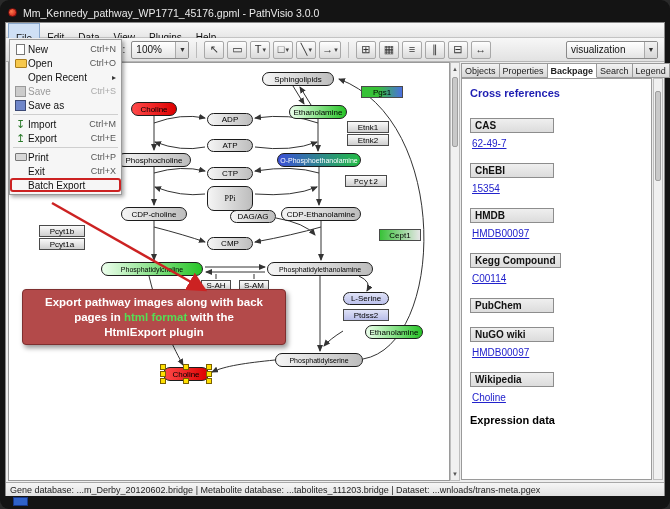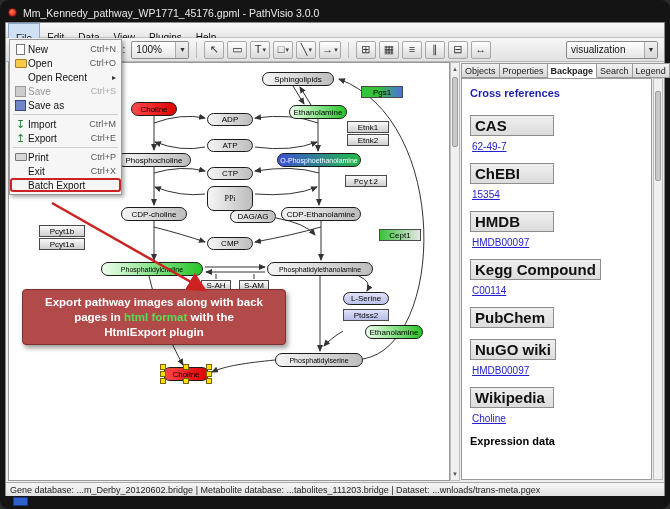--- a/index.html
+++ b/index.html
@@ -47,21 +47,21 @@
 
   
   .sidepanel { position:absolute; left:454px; top:39px; width:204px; height:419px; background:#ececec; }
   .tabs { position:absolute; left:1px; top:1px; right:1px; height:15px; display:flex; }
   .tab { font-size:9px; color:#222; padding:2px 3px; border:1px solid #9a9a9a; border-left-width:0; background:linear-gradient(#f2f2f2,#d8d8d8); white-space:nowrap; }
   .tab:first-child { border-left-width:1px; }
   .tab.active { background:#ffffff; border-bottom-color:#ffffff; font-weight:bold; }
   .sidecontent { position:absolute; left:1px; top:16px; right:12px; bottom:1px; background:#ffffff; border:1px solid #9a9a9a; padding:4px 6px 4px 8px; overflow:hidden; }
   .xrefhead { color:#1d1db2; font-weight:bold; font-size:11px; margin:4px 0 16px 0; }
   .refsec { margin-bottom:11px; }
-  .refname { display:inline-block; min-width:84px; background:linear-gradient(#efefef,#dcdcdc); border:1px solid #8d8d8d; font-weight:bold; font-size:15px; padding:1px 4px; color:#111; }
+  .refname { display:inline-block; min-width:84px; background:linear-gradient(#efefef,#dcdcdc); border:1px solid #8d8d8d; font-weight:bold; font-size:10px; padding:1px 4px; color:#111; }
   .refval { font-size:10px; color:#111; margin:5px 0 0 2px; }
   .refval.link { color:#2222cc; text-decoration:underline; cursor:pointer; }
   .exphead { font-weight:bold; font-size:11px; color:#000; margin-top:6px; }
   .sidescroll { position:absolute; right:1px; top:16px; width:10px; bottom:1px; background:#f0f0f0; border:1px solid #bdbdbd; }
   .sidethumb { position:absolute; left:1px; top:12px; width:6px; height:90px; background:#c9c9c9; border:1px solid #9e9e9e; border-radius:2px; }
 
   
   .statusbar { position:absolute; left:0; right:0; top:459px; height:14px; background:linear-gradient(#f6f6f6,#e1e1e1); border-top:1px solid #a8a8a8; font-size:9px; color:#222; display:flex; align-items:center; padding-left:4px; white-space:nowrap; overflow:hidden; }
 
   

